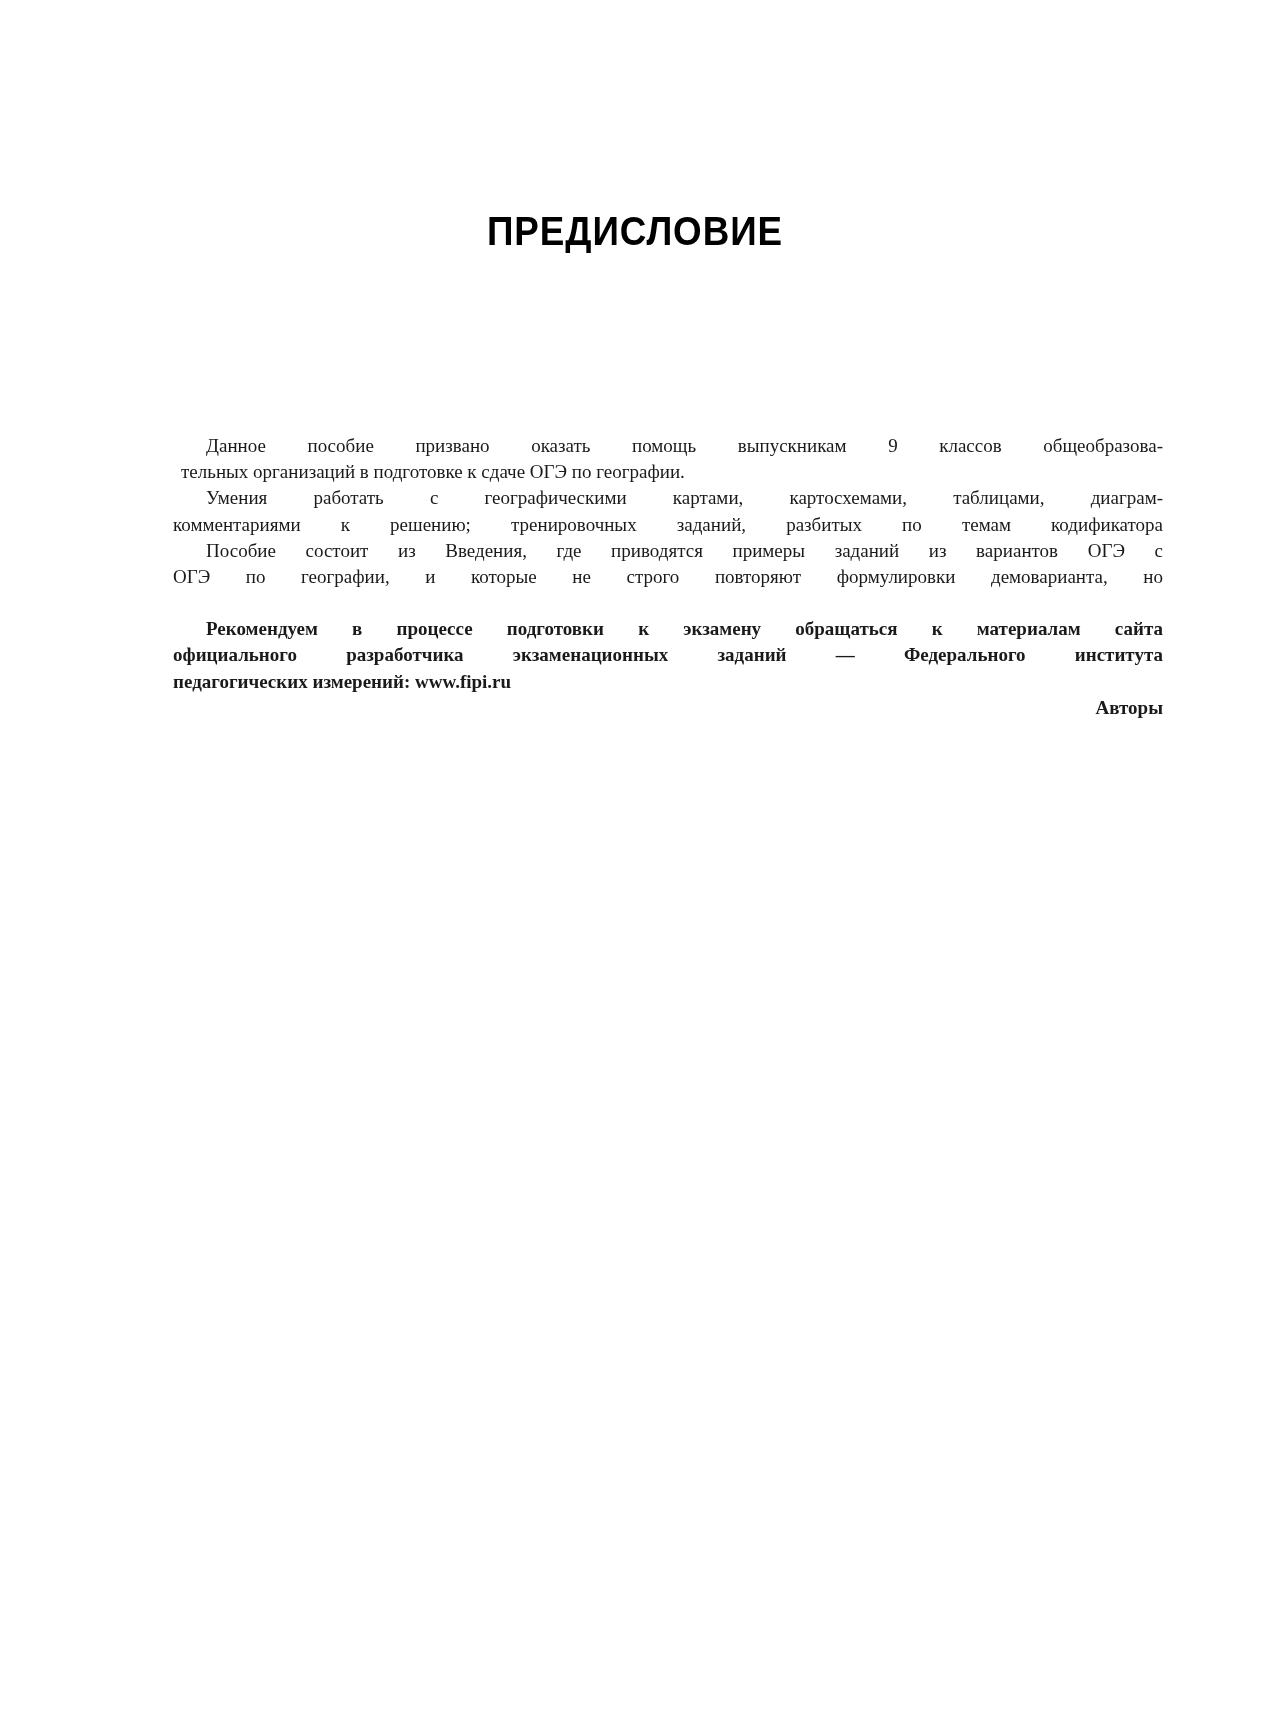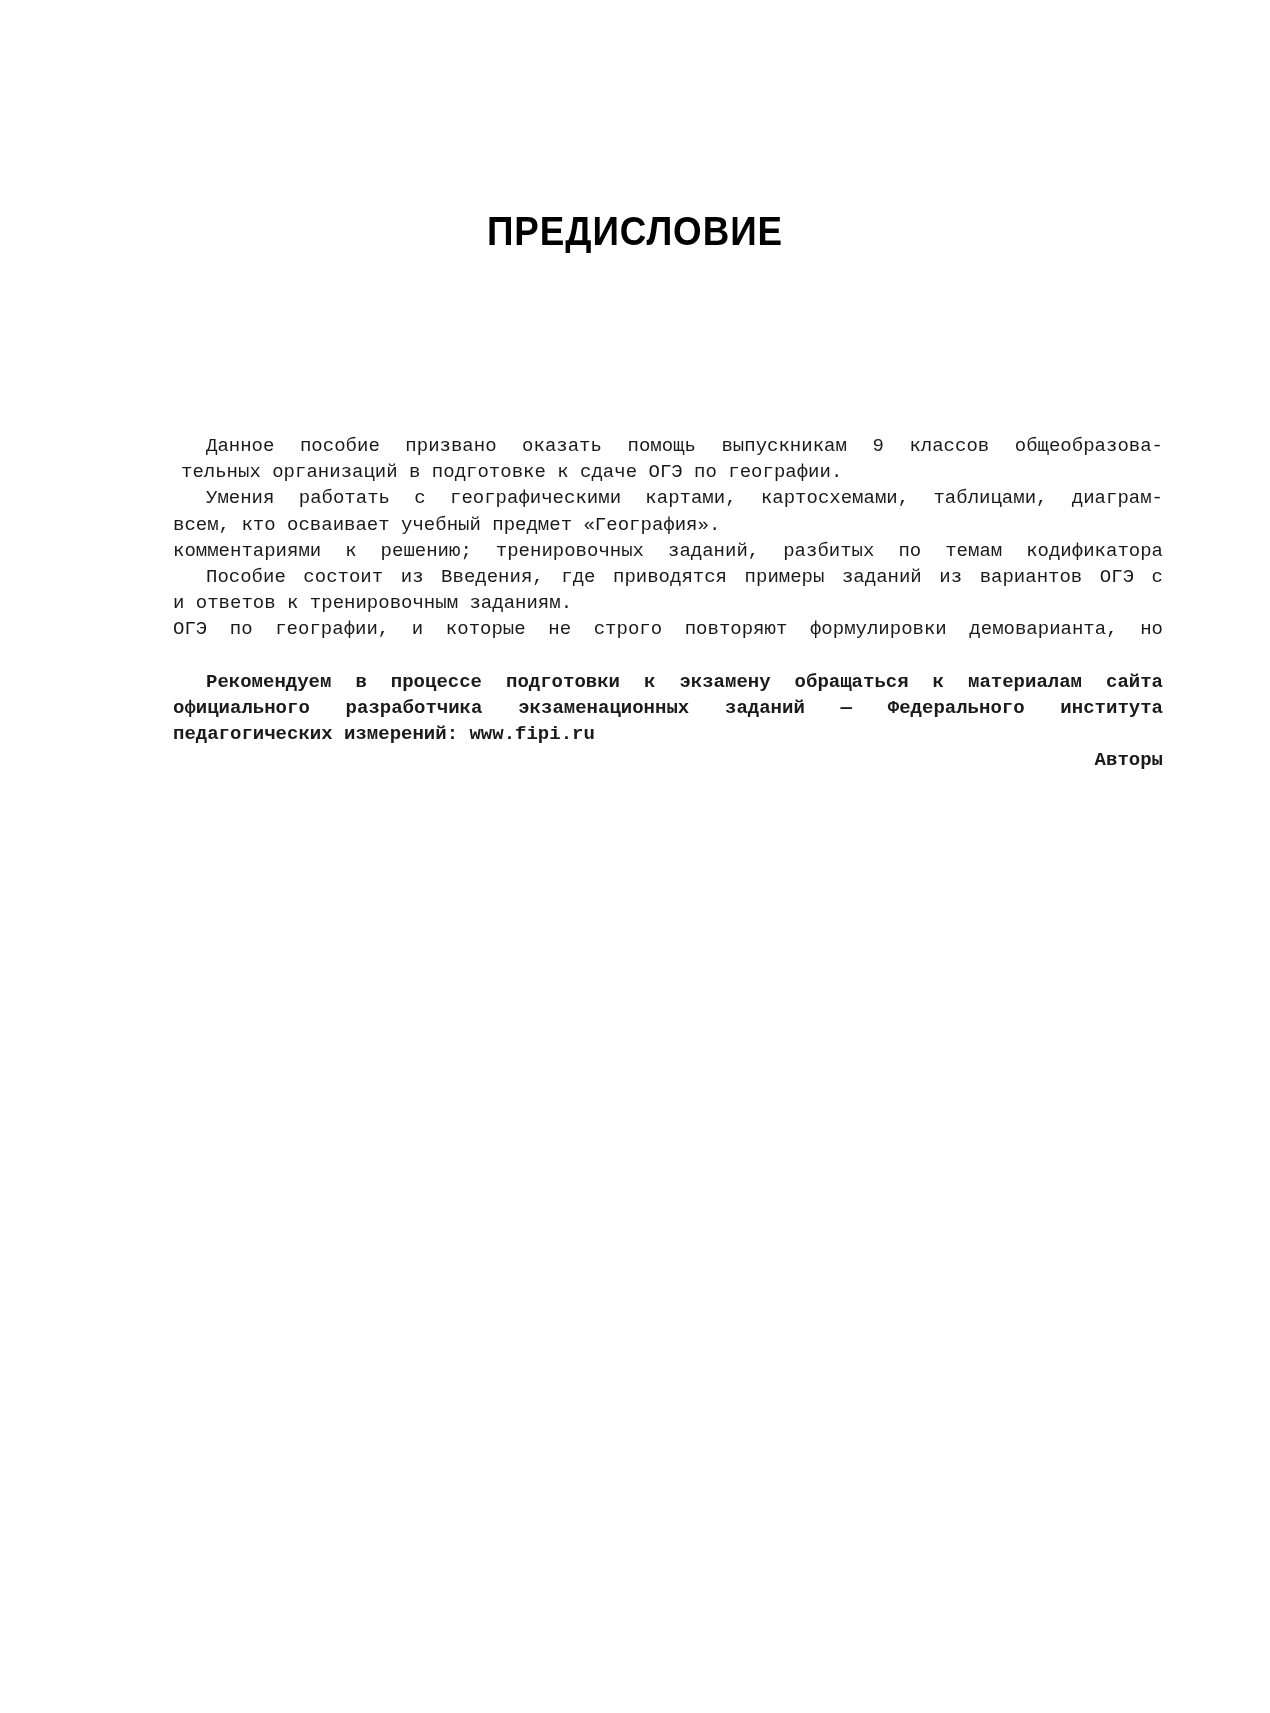--- a/index.html
+++ b/index.html
@@ -26,21 +26,21 @@
       letter-spacing: 1px;
       transform: scaleX(0.92);
       line-height: 48px;
       color: #000000;
     }
     .body-text {
       position: absolute;
       left: 173px;
       top: 433px;
       width: 990px;
-      font-family: Liberation Mono, monospace;
+      font-family: Liberation Serif, serif;
       font-size: 19px;
       color: #1a1a1a;
     }
     .line {
       display: block;
       height: 26.2px;
       line-height: 26.2px;
       white-space: nowrap;
       text-align: justify;
       text-align-last: justify;
@@ -71,27 +71,25 @@
 
 <div class="body-text">
 
   <div>
     <div class="line indent" style="white-space: nowrap;">Данное пособие призвано оказать помощь выпускникам 9 классов общеобразова-</div>
     <div class="line last" style="white-space: nowrap; margin-left: 8px;">тельных организаций в подготовке к сдаче ОГЭ по географии.</div>
   </div>
 
   <div>
     <div class="line indent" style="white-space: nowrap;">Умения работать с географическими картами, картосхемами, таблицами, диаграм-</div>
-    <div class="line last" style="white-space: nowrap;">всем, кто осваивает учебный предмет «География».</div>
   </div>
 
   <div>
     <div class="line" style="white-space: nowrap;">комментариями к решению; тренировочных заданий, разбитых по темам кодификатора</div>
     <div class="line indent" style="white-space: nowrap;">Пособие состоит из Введения, где приводятся примеры заданий из вариантов ОГЭ с</div>
-    <div class="line last" style="white-space: nowrap;">и ответов к тренировочным заданиям.</div>
   </div>
 
   <div>
     <div class="line" style="white-space: nowrap;">ОГЭ по географии, и которые не строго повторяют формулировки демоварианта, но</div>
   </div>
 
   <div class="gap"></div>
 
   <div class="bold">
     <div class="line indent" style="white-space: nowrap;">Рекомендуем в процессе подготовки к экзамену обращаться к материалам сайта</div>

